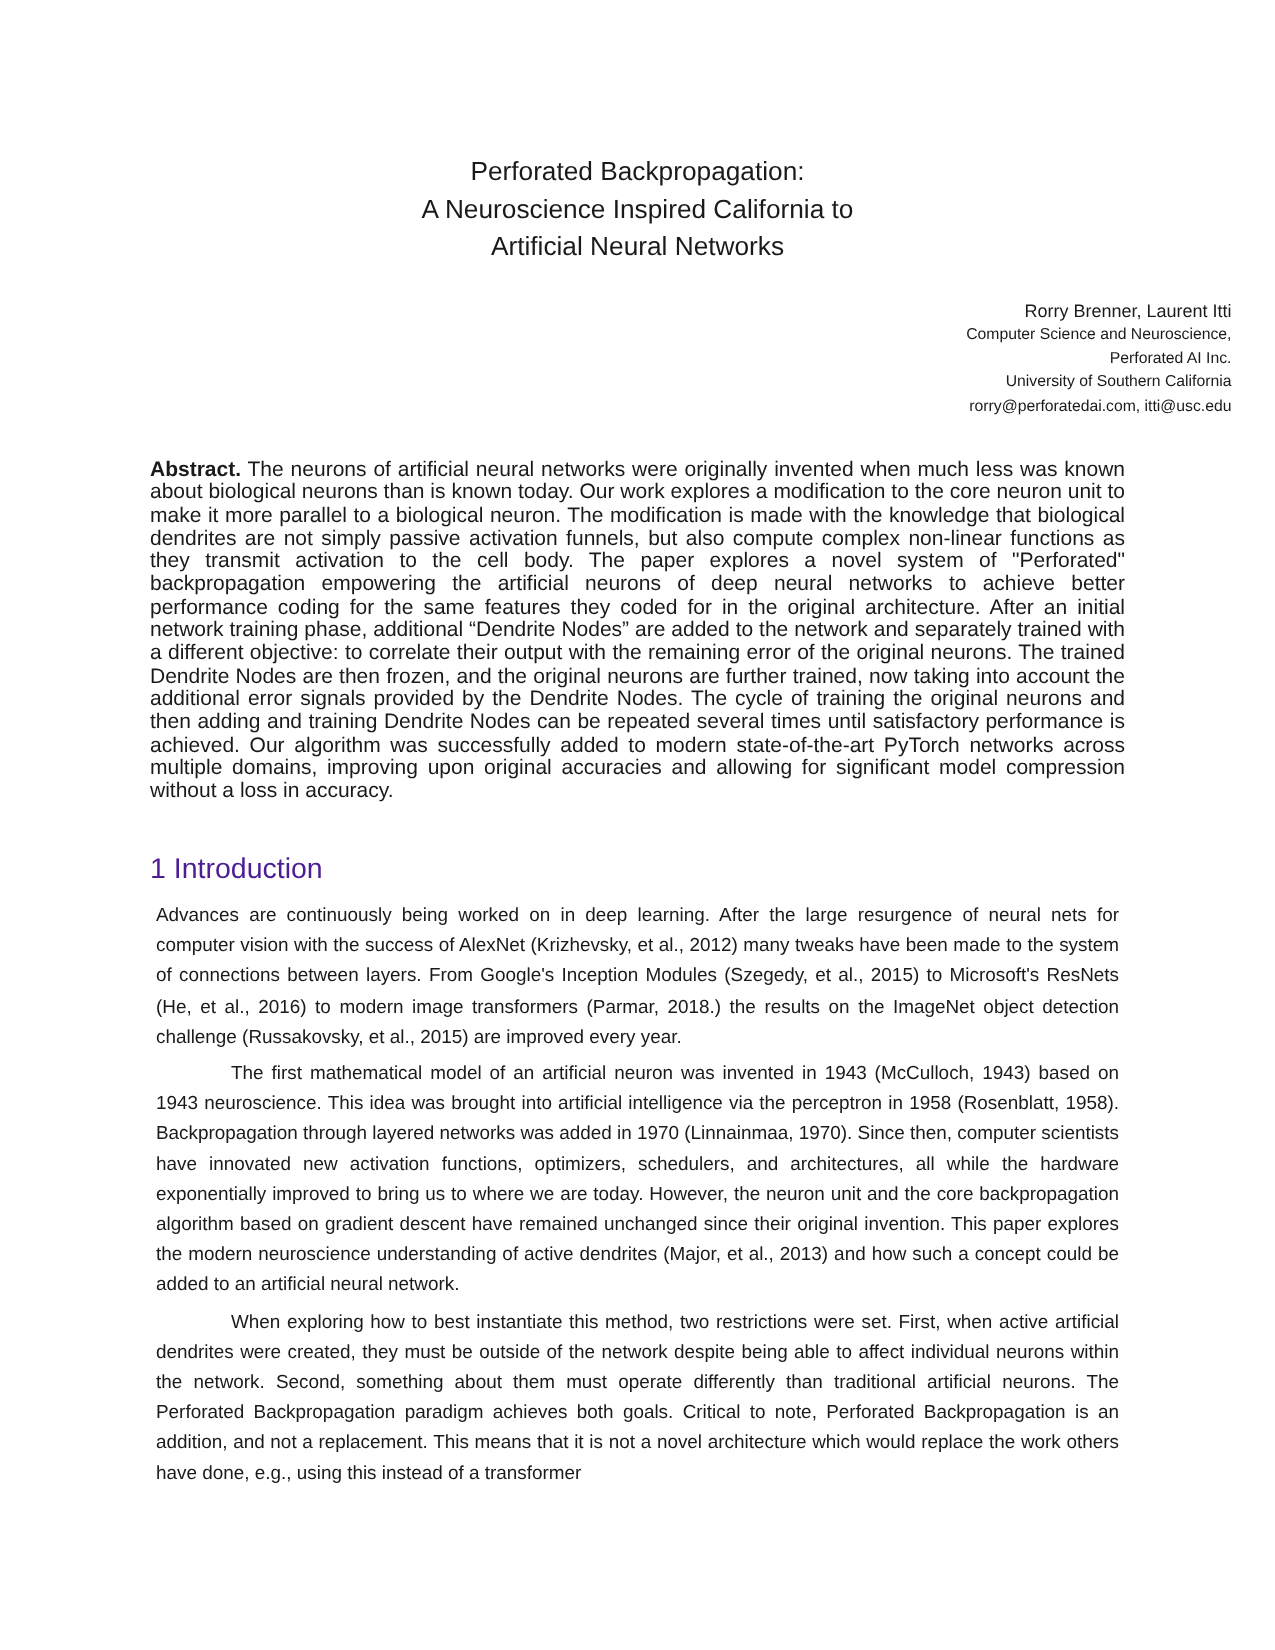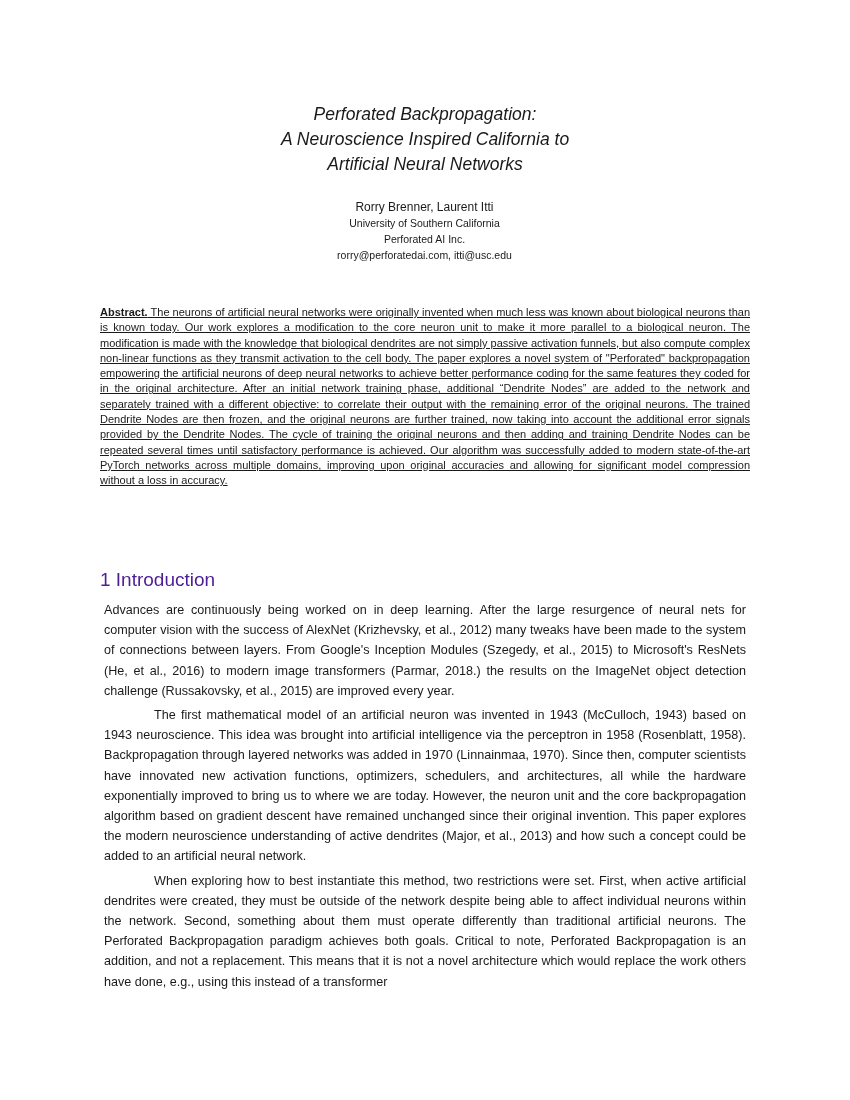--- a/index.html
+++ b/index.html
@@ -1,27 +1,27 @@
 <!DOCTYPE html>
 <html><head>
 <meta charset="utf-8">
 <style>
   html, body { margin: 0; padding: 0; background: #ffffff; }
   body { width: 850px; height: 1100px; position: relative; overflow: hidden;
          font-family: "Liberation Sans", "DejaVu Sans", sans-serif; color: #1a1a1a; }
   .page { position: absolute; left: 0; top: 0; width: 850px; height: 1100px; background: #fff; }
   .title { position: absolute; top: 102px; left: 0; width: 850px; text-align: center;
-           font-size: 17.5px; line-height: 25px; color: #1a1a1a; font-style: italic; }
+           font-size: 17.5px; line-height: 25px; color: #1a1a1a; }
   .title div { white-space: nowrap; }
-  .authors { position: absolute; top: 198px; left: 0; width: 821px; text-align: center; margin-left: 14px; }
+  .authors { position: absolute; top: 198px; left: 0; width: 821px; text-align: right; }
   .authors .names { font-size: 12px; line-height: 18px; }
   .authors .aff { font-size: 10.5px; line-height: 15.5px; }
   .authors .email { font-size: 10.5px; line-height: 16px; font-weight: normal; }
   .abstract { position: absolute; top: 305px; left: 100px; width: 650px;
-              font-size: 11px; line-height: 15.3px; text-align: justify; text-decoration: underline; }
+              font-size: 14px; line-height: 15.3px; text-align: justify; }
   .abstract b, .keywords b { font-weight: bold; }
   .keywords { position: absolute; top: 505px; left: 100px; width: 650px;
               font-size: 9.6px; line-height: 15.3px; text-align: justify; }
   .section-heading { position: absolute; top: 567px; left: 100px;
                      font-size: 19px; line-height: 26px; color: #2f5496; white-space: nowrap; }
   .body-text { position: absolute; top: 596px; left: 100px; width: 650px;
                font-size: 12.6px; line-height: 20.2px; text-align: justify; }
   .body-text p { margin: 4px; }
   .body-text p.indent { text-indent: 50px; }
 </style>
@@ -31,22 +31,23 @@
 <div class="page">
 
   <div class="title">
     <div>Perforated Backpropagation:</div>
     <div>A Neuroscience Inspired California to</div>
     <div>Artificial Neural Networks</div>
   </div>
 
   <div class="authors">
     <div class="names">Rorry Brenner, Laurent Itti</div>
+    <div class="aff">Computer Science and Neuroscience,</div>
+    <div class="aff">Perforated AI Inc.</div>
     <div class="aff">University of Southern California</div>
-    <div class="aff">Perforated AI Inc.</div>
     <div class="email">rorry@perforatedai.com, itti@usc.edu</div>
   </div>
 
   <div class="abstract">
     <b>Abstract.</b><span> The neurons of artificial neural networks were originally invented when much less was known about biological neurons than is known today. Our work explores a modification to the core neuron unit to make it more parallel to a biological neuron. The modification is made with the knowledge that biological dendrites are not simply passive activation funnels, but also compute complex non-linear functions as they transmit activation to the cell body. The paper explores a novel system of "Perforated" backpropagation empowering the artificial neurons of deep neural networks to achieve better performance coding for the same features they coded for in the original architecture. After an initial network training phase, additional “Dendrite Nodes” are added to the network and separately trained with a different objective: to correlate their output with the remaining error of the original neurons. The trained Dendrite Nodes are then frozen, and the original neurons are further trained, now taking into account the additional error signals provided by the Dendrite Nodes. The cycle of training the original neurons and then adding and training Dendrite Nodes can be repeated several times until satisfactory performance is achieved. Our algorithm was successfully added to modern state-of-the-art PyTorch networks across multiple domains, improving upon original accuracies and allowing for significant model compression without a loss in accuracy.</span>
   </div>
 
 
   <div class="section-heading" style="color: #4c1d95;">1 Introduction</div>
 

